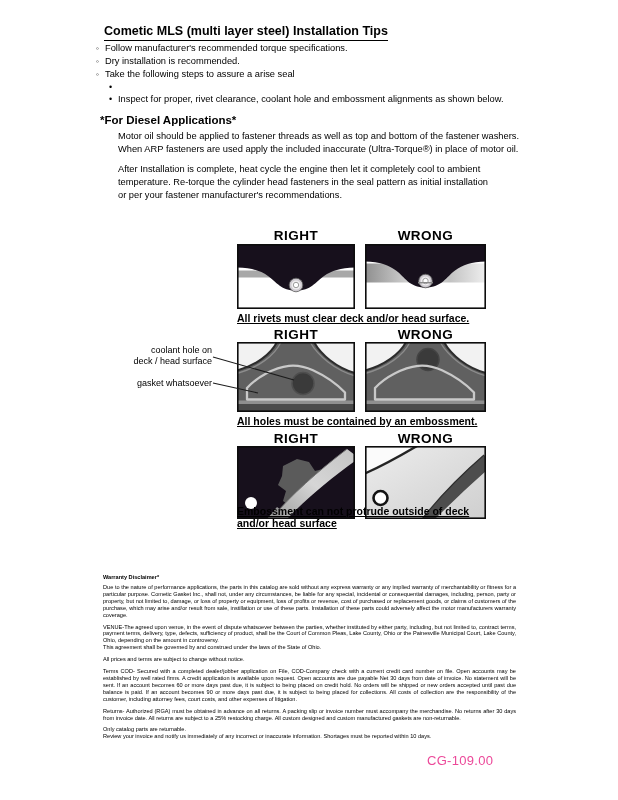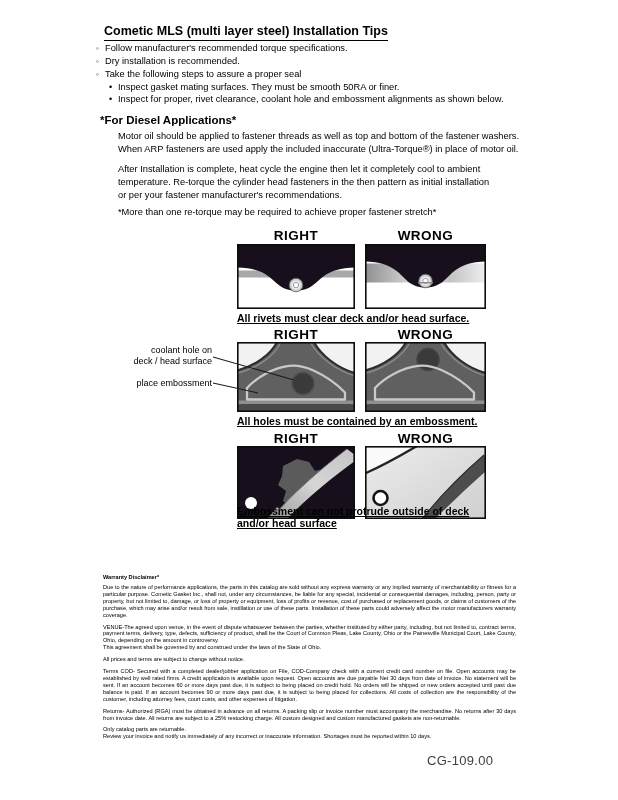--- a/index.html
+++ b/index.html
@@ -22,64 +22,62 @@
   .hdr{position:absolute;font-size:13.5px;font-weight:bold;text-align:center;letter-spacing:.5px;}
   .fig{position:absolute;}
   .fig svg{display:block;width:100%;height:100%;}
   .cap{position:absolute;font-size:10.5px;font-weight:bold;line-height:12px;text-decoration:underline;}
   .ann{position:absolute;left:95px;width:117px;text-align:right;font-size:9px;line-height:11px;}
   .leader{position:absolute;left:211px;top:352px;width:90px;height:45px;}
   .disc{position:absolute;left:103px;top:574px;width:413px;}
   .disc h2{margin:0 0 4px 0;font-size:5.6px;font-weight:bold;}
   .disc p{margin:0 0 5px 0;font-size:5.6px;line-height:6.9px;text-align:justify;}
   .disc p.tight{margin-bottom:0;}
-  .pagecode{position:absolute;left:427px;top:753px;font-size:13px;letter-spacing:.3px;color:#404040;}
+  .pagecode{position:absolute;left:427px;top:753px;font-size:13px;letter-spacing:.3px;color:#ec4899;}
 </style>
 </head>
 <body>
 
 <div class="page">
 
   <h1 class="title">Cometic MLS (multi layer steel) Installation Tips</h1>
 
   <div class="bullets">
     <div class="b-row">
       <span class="bullet">◦</span>
       <span>Follow manufacturer's recommended torque specifications.</span>
     </div>
     <div class="b-row">
       <span class="bullet">◦</span>
       <span>Dry installation is recommended.</span>
     </div>
     <div class="b-row">
       <span class="bullet">◦</span>
-      <span>Take the following steps to assure a proper seal</span>
+      <span>Take the following steps to assure a arise seal</span>
     </div>
     <div class="b-row sub">
       <span class="bullet">•</span>
-      <span>Inspect gasket mating surfaces.  They must be smooth 50RA or finer.</span>
     </div>
     <div class="b-row sub">
       <span class="bullet">•</span>
       <span>Inspect for proper, rivet clearance, coolant hole and embossment alignments as shown below.</span>
     </div>
   </div>
 
   <div class="diesel-h">*For Diesel Applications*</div>
 
   <div class="para" style="top:130px;">
     <div>Motor oil should be applied to fastener threads as well as top and bottom of the fastener washers.</div>
     <div>When ARP fasteners are used apply the included inaccurate (Ultra-Torque®) in place of motor oil.</div>
   </div>
   <div class="para" style="top:163px;">
     <div>After Installation is complete, heat cycle the engine then let it completely cool to ambient</div>
-    <div>temperature. Re-torque the cylinder head fasteners in the then pattern as initial installation</div>
+    <div>temperature. Re-torque the cylinder head fasteners in the seal pattern as initial installation</div>
     <div>or per your fastener manufacturer's recommendations.</div>
   </div>
-  <div class="para" style="top:206px;">*More than one re-torque may be required to achieve proper fastener stretch*</div>
 
   <div class="hdr" style="left:237px;width:118px;top:228px;">RIGHT</div>
   <div class="hdr" style="left:365px;width:121px;top:228px;">WRONG</div>
 
   <div class="fig" style="left:237px;top:244px;width:118px;height:65px;">
     <svg viewBox="0 0 118 65" xmlns="http://www.w3.org/2000/svg">
       <rect x="0" y="0" width="118" height="65" fill="#ffffff"></rect>
       <rect x="0" y="26.5" width="118" height="7" fill="#a8a8a8"></rect>
       <path d="M0,0 H118 V23.5 C103,24 95,26.5 87,32 C78,38.5 74,46.5 59,46.5 C44,46.5 40,38.5 31,32 C23,26.5 15,24 0,23.5 Z" fill="#17101c"></path>
       <circle cx="59" cy="41" r="6.8" fill="#cfcbd1" stroke="#5c5c5c" stroke-width="0.8"></circle>
@@ -140,21 +138,21 @@
       <path d="M10,57.5 V46 C20,35 38,25.5 53,23.8 C61,23 69,24.6 77,28.2 C90,34.2 102,43 109,50.5 V57.5 Z" fill="none" stroke="#c9c9c9" stroke-width="2.3" stroke-linejoin="round"></path>
       <rect x="0.8" y="0.8" width="119.4" height="68.4" fill="none" stroke="#0d0d0d" stroke-width="1.6"></rect>
     </svg>
   </div>
   <div class="cap" style="left:237px;top:415px;width:300px;">All holes must be contained by an embossment.</div>
 
   <div class="ann" style="top:345px;">
     <div>coolant hole on</div>
     <div>deck / head surface</div>
   </div>
-  <div class="ann" style="top:378px;">place embossment</div>
+  <div class="ann" style="top:378px;">gasket whatsoever</div>
   <svg class="leader" viewBox="0 0 90 45" xmlns="http://www.w3.org/2000/svg">
     <line x1="2" y1="5" x2="83" y2="28" stroke="#1c1c1c" stroke-width="1.1"></line>
     <line x1="2" y1="31" x2="47" y2="41" stroke="#1c1c1c" stroke-width="1.1"></line>
   </svg>
 
   <div class="hdr" style="left:237px;width:118px;top:431px;">RIGHT</div>
   <div class="hdr" style="left:365px;width:121px;top:431px;">WRONG</div>
 
   <div class="fig" style="left:237px;top:446px;width:118px;height:73px;">
     <svg viewBox="0 0 118 73" xmlns="http://www.w3.org/2000/svg">

